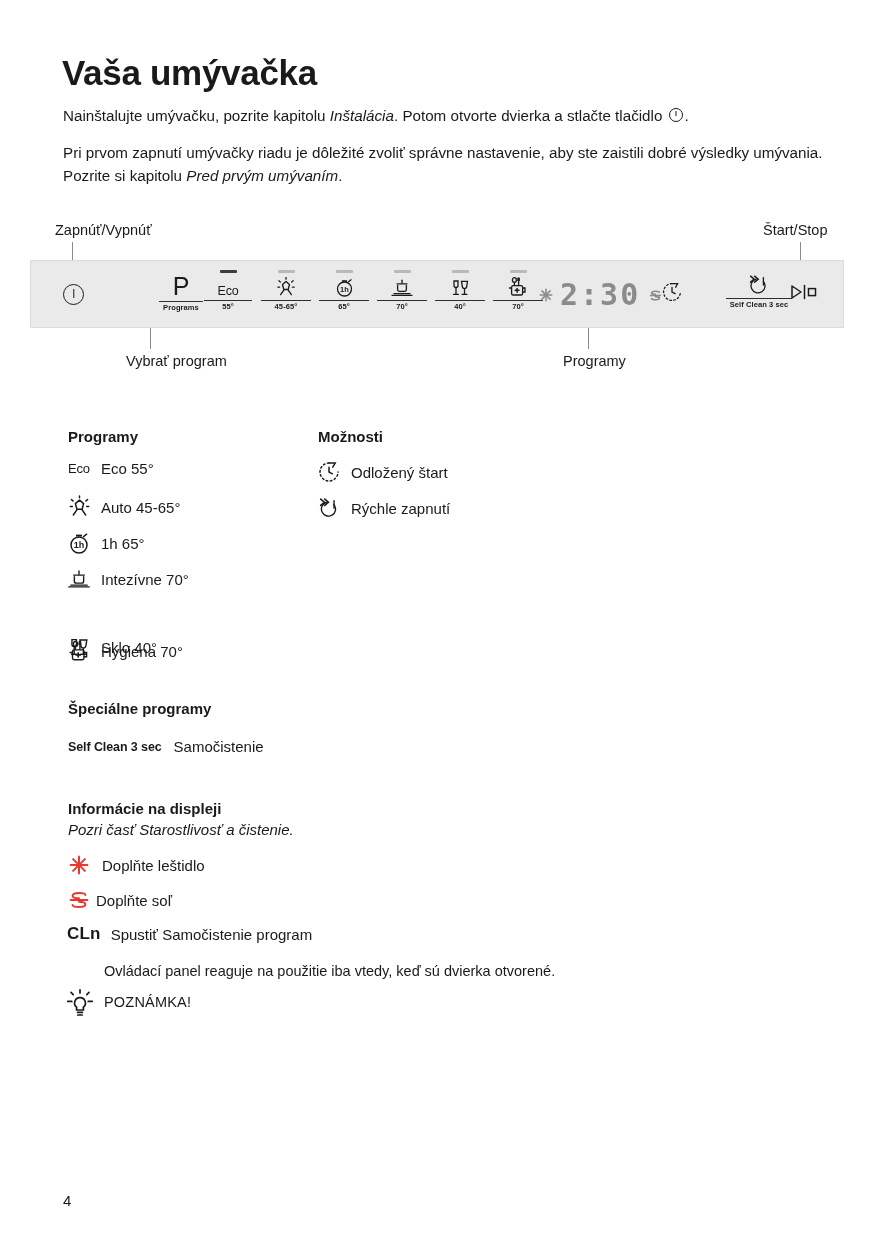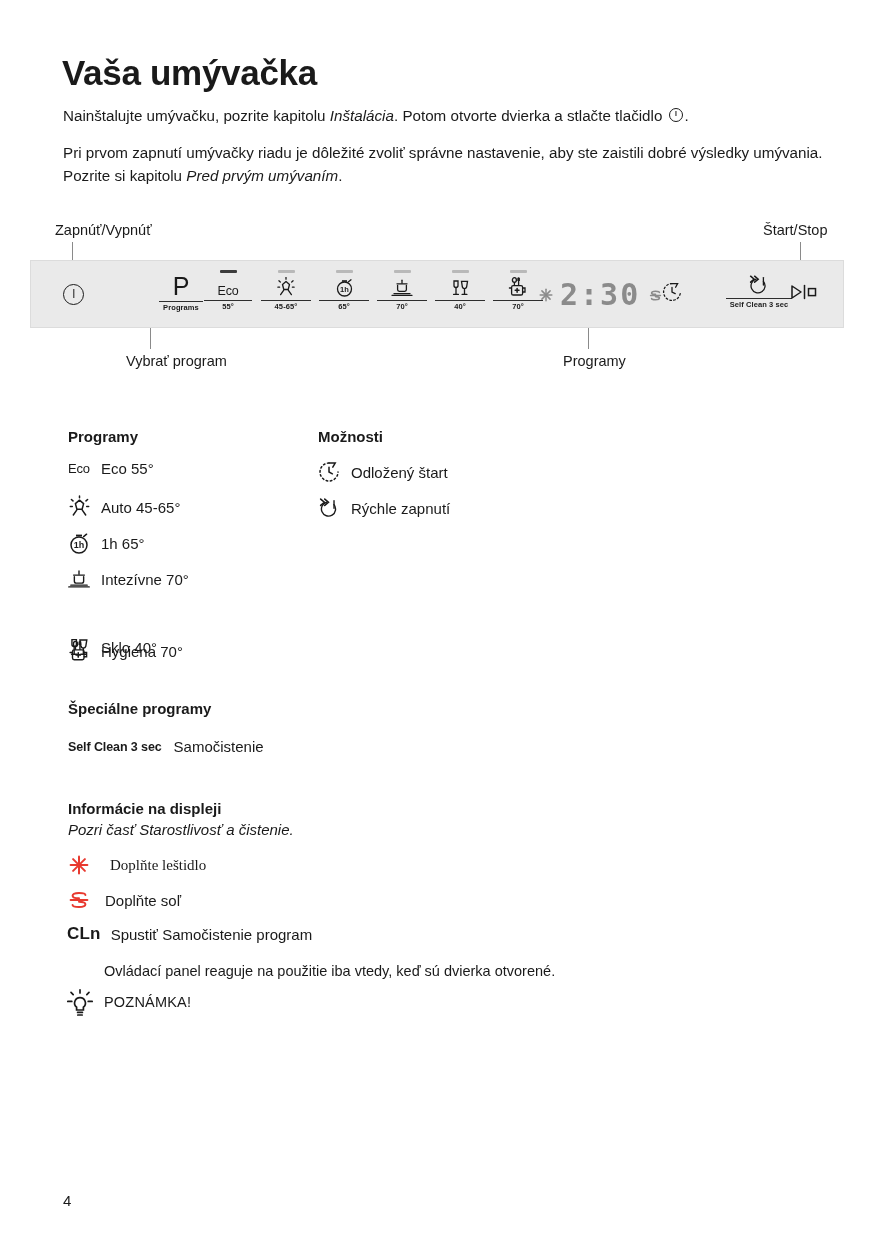--- a/index.html
+++ b/index.html
@@ -550,35 +550,35 @@
   <div class="sec-title" style="left:68px; top:700px;text-align:center;">Špeciálne programy</div>
 
   <div class="legend-row" style="left:68px; top:738px; gap:12px;">
     <span class="selfclean-tag">Self Clean 3 sec</span>
     <span>Samočistenie</span>
   </div>
 
   <div class="sec-title" style="left:68px; top:800px;">Informácie na displeji</div>
   <div class="sub-italic" style="left:68px; top:821px;">Pozri časť Starostlivosť a čistenie.</div>
 
-  <div class="legend-row" style="left:66px; top:855px; gap:18px;font-family:Liberation Serif, serif;">
+  <div class="legend-row" style="left:66px; top:855px; gap:10px;">
     <span class="legend-ico">
       <svg width="20" height="20" viewBox="0 0 20 20">
         <g stroke="#e8392f" stroke-width="2" stroke-linecap="round">
           <path d="M10 1.6 L10 18.4"></path>
           <path d="M1.6 10 L18.4 10"></path>
           <path d="M4.1 4.1 L15.9 15.9"></path>
           <path d="M15.9 4.1 L4.1 15.9"></path>
         </g>
       </svg>
     </span>
     <span>Doplňte leštidlo</span>
   </div>
 
-  <div class="legend-row" style="left:66px; top:891px; gap:13px;">
+  <div class="legend-row" style="left:66px; top:891px; gap:4px;">
     <span class="legend-ico">
       <svg width="22" height="18" viewBox="0 0 22 18">
         <g stroke="#e8392f" stroke-width="2" fill="none" stroke-linecap="round">
           <path d="M17.4 4.0 Q17.4 2.0 11 2.0 Q4.6 2.0 4.6 4.8 Q4.6 7.3 11 7.3"></path>
           <path d="M4.6 14.0 Q4.6 16.0 11 16.0 Q17.4 16.0 17.4 13.2 Q17.4 10.7 11 10.7"></path>
           <path d="M2.6 9.0 L19.4 9.0"></path>
         </g>
       </svg>
     </span>
     <span>Doplňte soľ</span>

